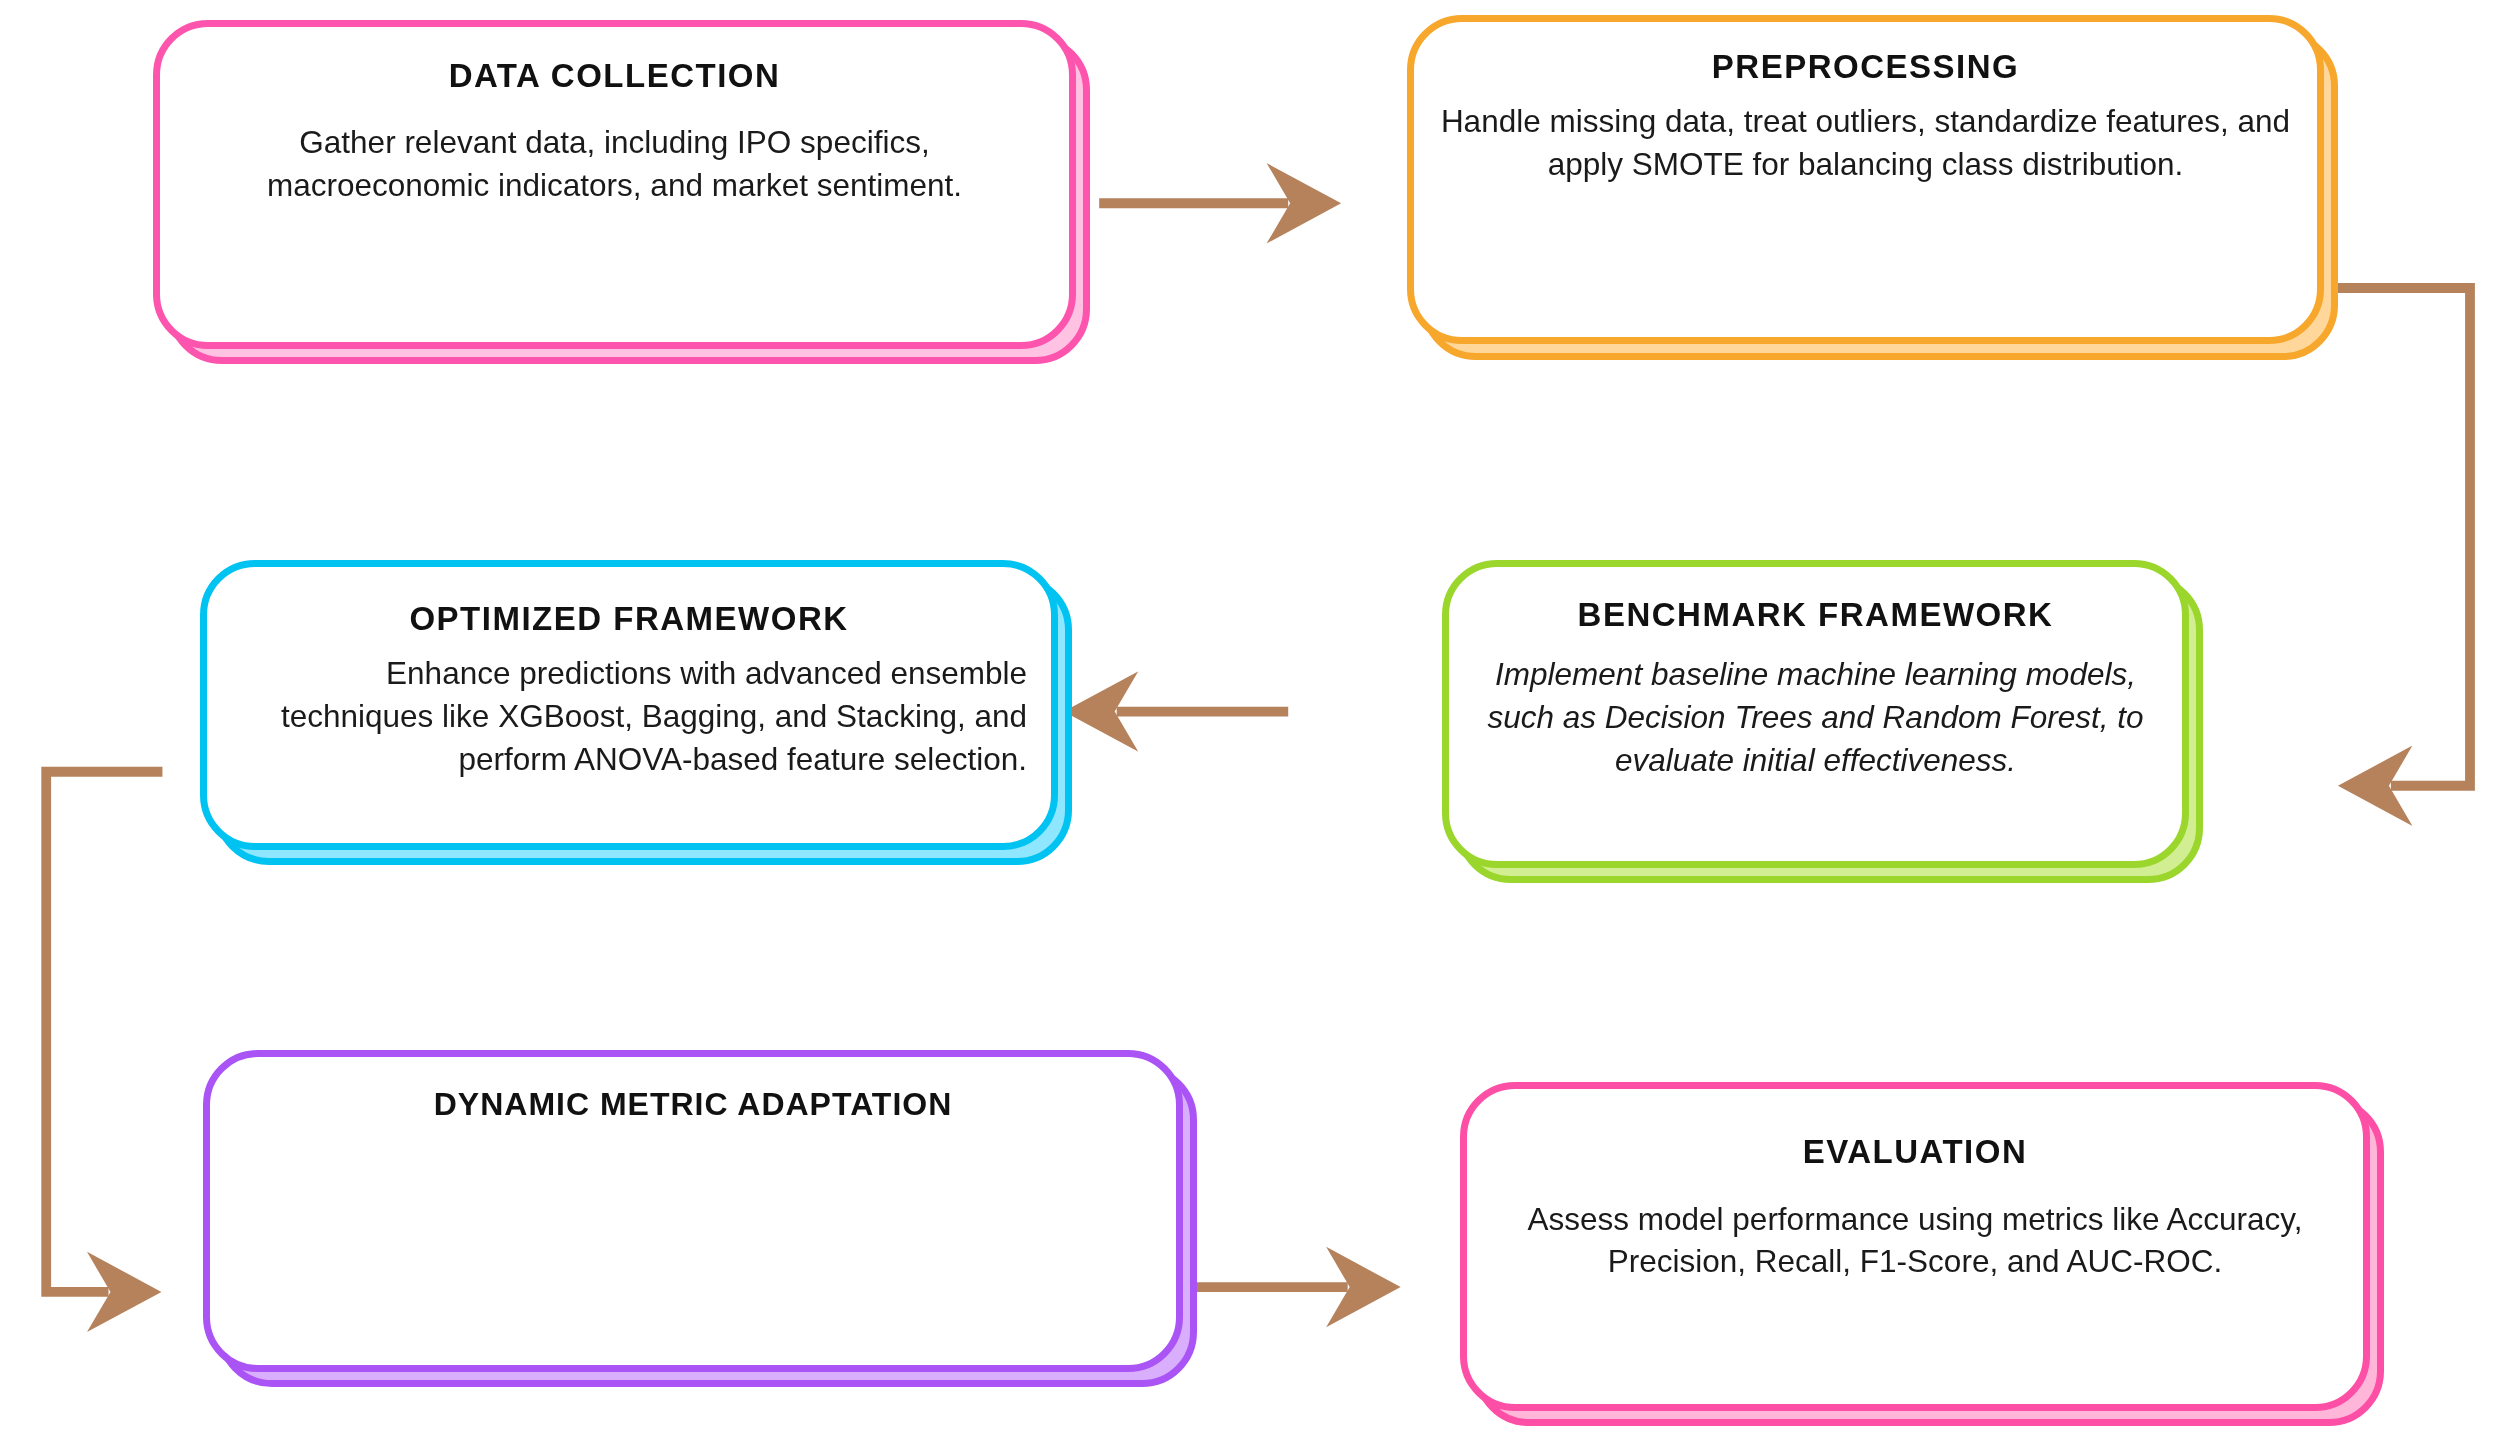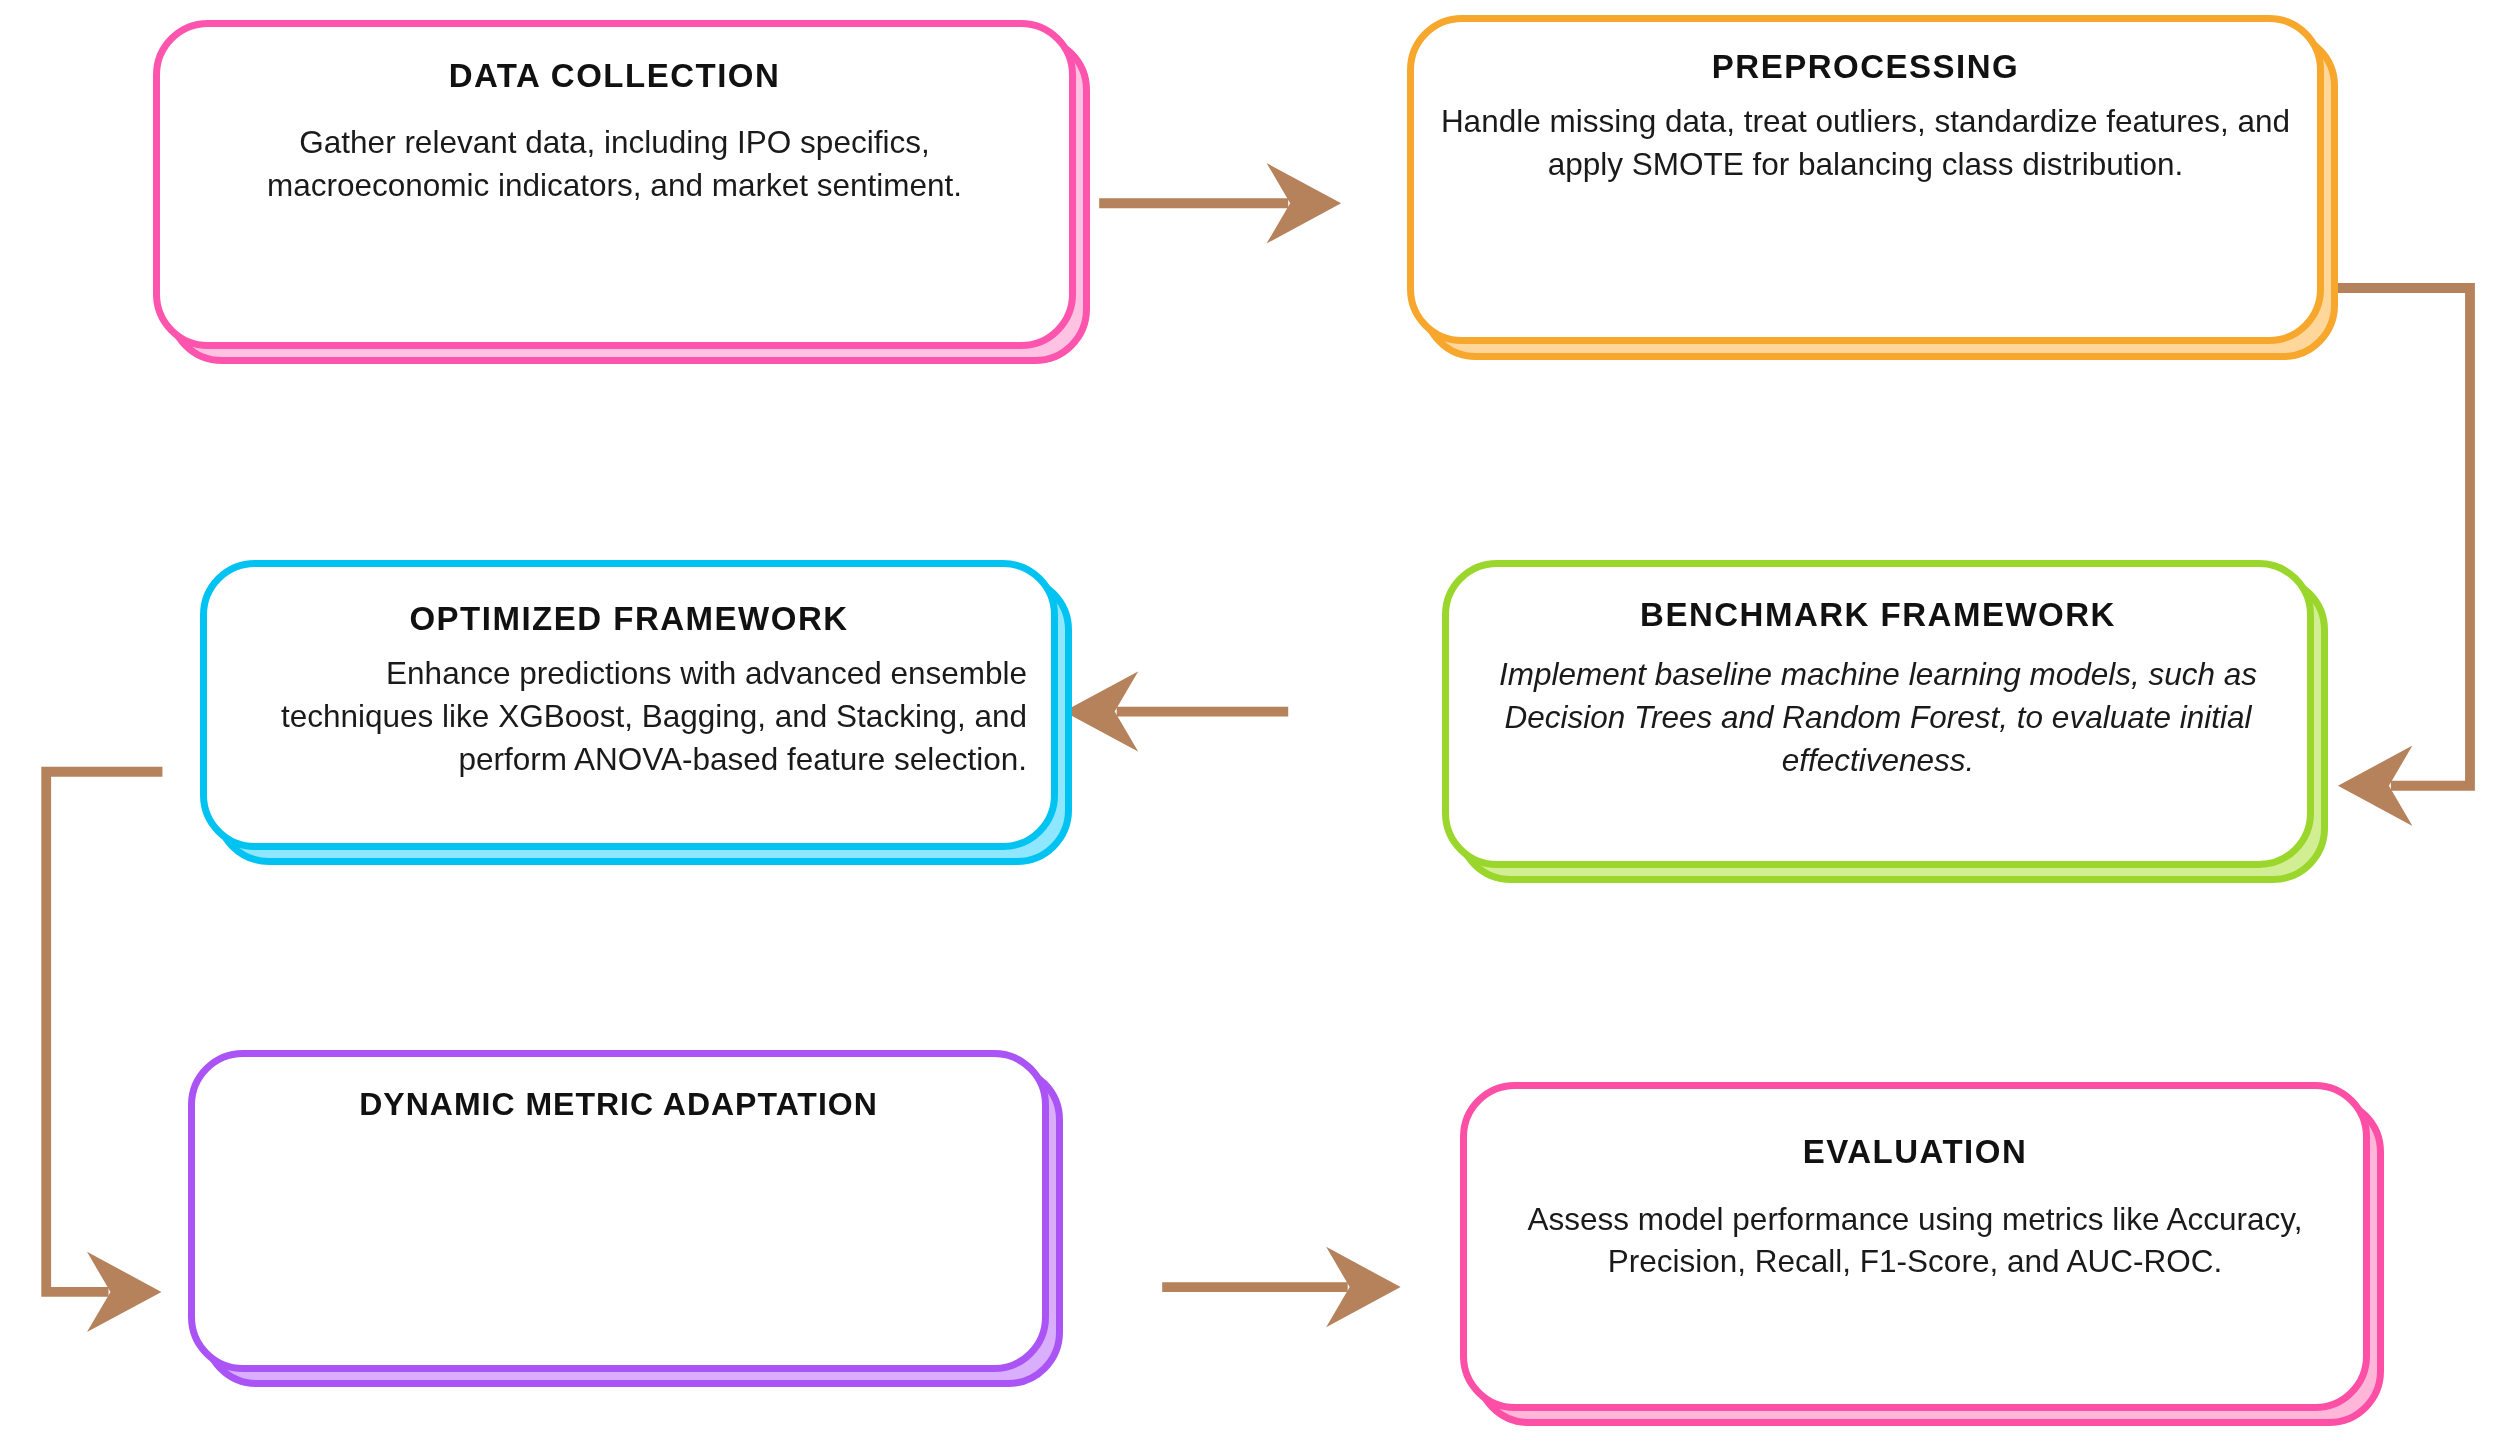--- a/index.html
+++ b/index.html
@@ -54,26 +54,26 @@
   #node-preprocessing{left:1407px;top:15.4px;width:917px;height:329px;
       --accent:#f7a72c;--tint:#ffd79a;}
   #node-preprocessing .title{margin-top:7px;}
   #node-preprocessing .desc{margin-top:15.4px;}
 
   #node-optimized-framework{left:200px;top:560px;width:858px;height:290px;
       --accent:#00c3f2;--tint:#8fe6ff;}
   #node-optimized-framework .title{margin-top:14px;}
   #node-optimized-framework .desc{margin-top:15.4px;text-align:right;}
 
-  #node-benchmark-framework{left:1442px;top:560px;width:872px;height:308px;
+  #node-benchmark-framework{left:1442px;top:560px;width:747px;height:308px;
       --accent:#9bd62c;--tint:#d2ee93;}
   #node-benchmark-framework .title{margin-top:9.8px;}
   #node-benchmark-framework .desc{margin-top:21px;font-style:italic;}
 
-  #node-dynamic-metric-adaptation{left:188px;top:1050px;width:861px;height:322px;
+  #node-dynamic-metric-adaptation{left:203px;top:1050px;width:980px;height:322px;
       --accent:#ab54f5;--tint:#d9aefc;}
   #node-dynamic-metric-adaptation .title{margin-top:9.8px;font-size:32px;letter-spacing:1px;}
   #node-dynamic-metric-adaptation .desc{margin-top:24px;}
 
   #node-evaluation{left:1460px;top:1082px;width:910px;height:329px;
       --accent:#fd4fa5;--tint:#ffb6d8;}
   #node-evaluation .title{margin-top:25px;text-align:center;}
   #node-evaluation .desc{margin-top:28px;}
 </style>
 </head>

